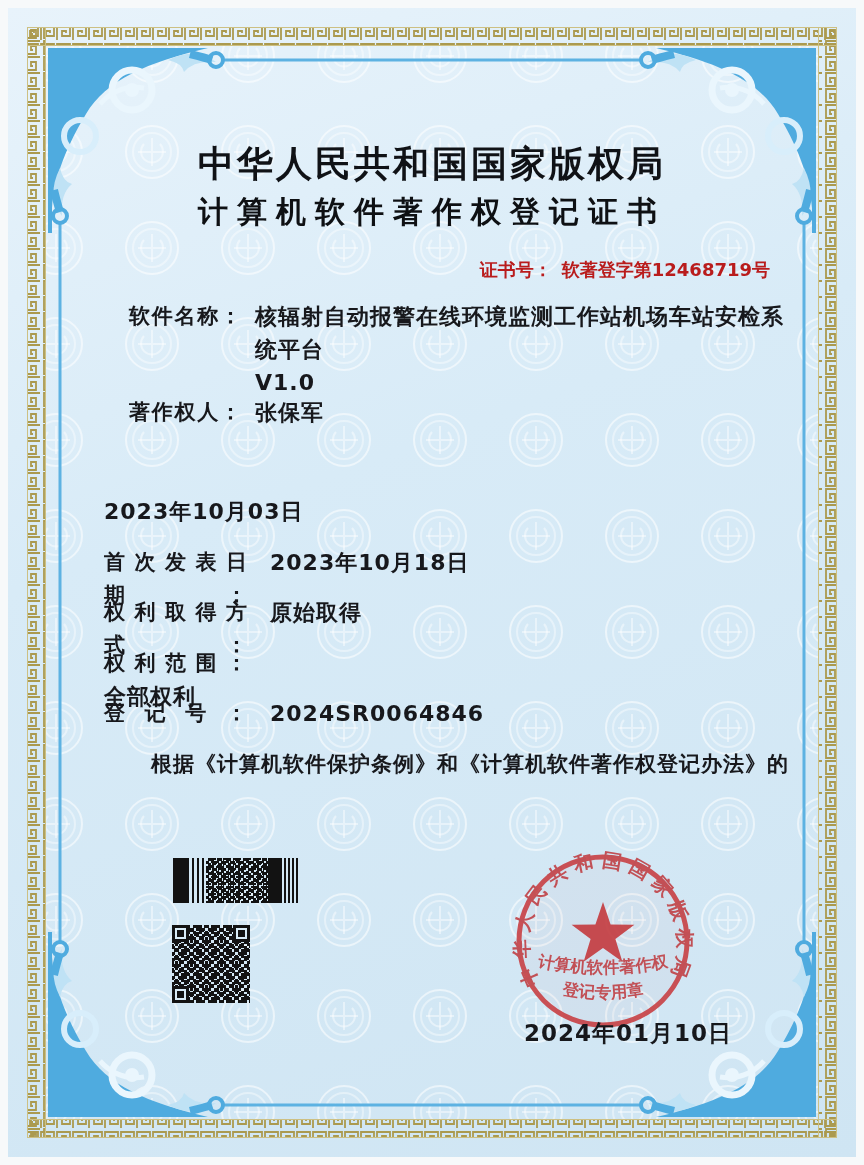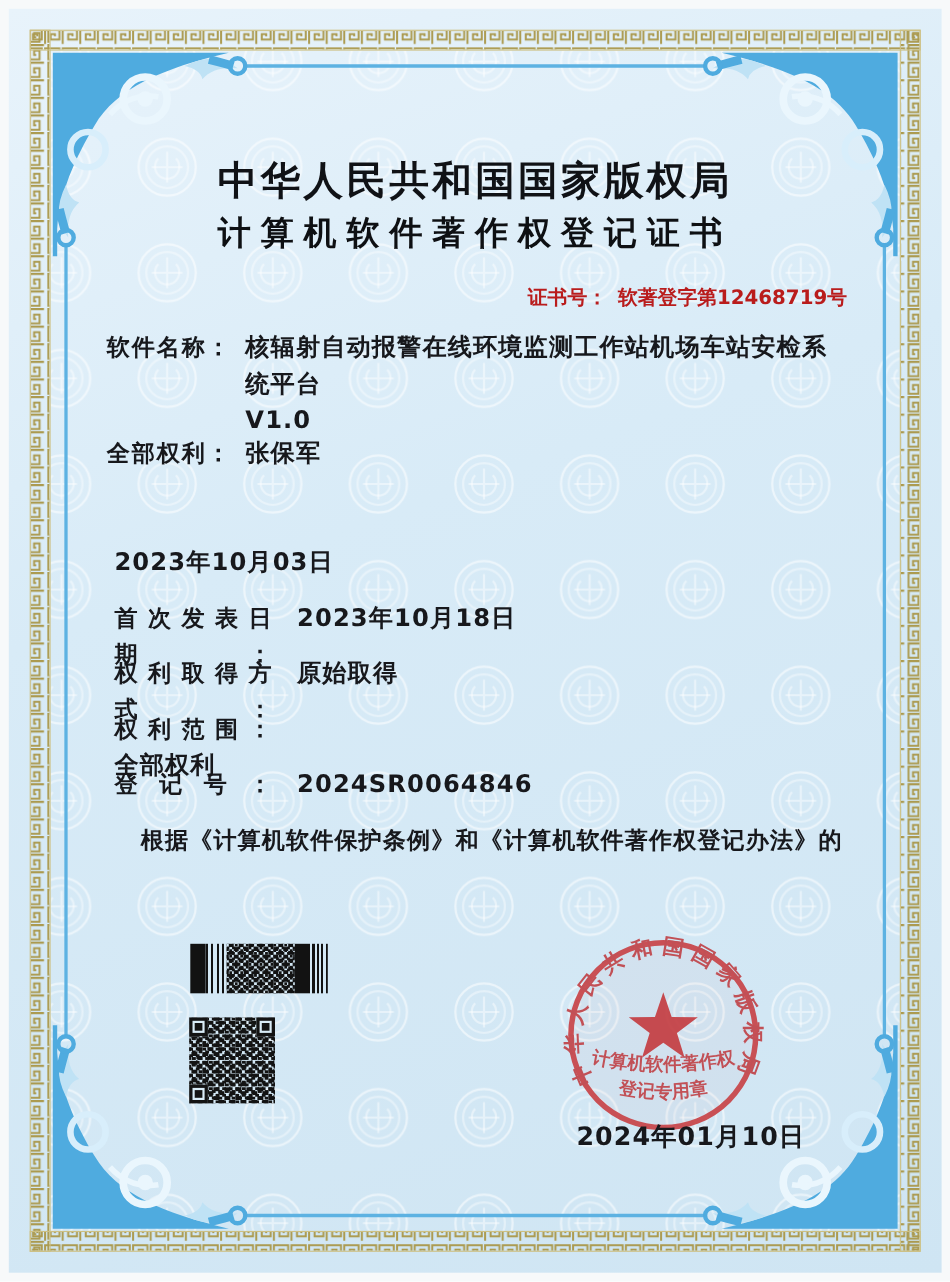--- a/index.html
+++ b/index.html
@@ -16,27 +16,27 @@
              font-size:36px;letter-spacing:3px;color:#101216;}
   .cert-title{position:absolute;top:192px;left:0;width:100%;text-align:center;
               font-family:"DejaVu Serif","Liberation Serif",serif;font-weight:bold;
               font-size:30px;letter-spacing:9px;color:#0e1013;}
   .certno{position:absolute;top:258px;right:94px;font-size:18px;font-weight:bold;color:#b91c1c;}
   .certno .lbl{margin-right:10px;}
 
   .row{position:absolute;display:flex;align-items:flex-start;color:#17181c;font-weight:bold;}
   .flabel{display:inline-block;font-size:21px;text-align:justify;text-align-last:justify;
           -moz-text-align-last:justify;line-height:33px;flex:0 0 auto;}
-  .w-narrow{width:112px;margin-right:14px;}
+  .w-narrow{width:112px;margin-right:14px;margin-left:32px;}
   .w-wide{width:143px;margin-right:23px;}
   .fvalue{font-size:22px;line-height:33px;letter-spacing:1px;white-space:pre-line;}
 
   .stmt{position:absolute;left:95px;width:694px;font-size:21px;font-weight:bold;
         letter-spacing:1px;color:#17181c;white-space:nowrap;}
-  .stmt.indent{text-indent:33px;}
+  .stmt.indent{text-indent:33px;text-align:right;}
 
   
   .barcode{position:absolute;left:173px;top:858px;width:125px;height:45px;display:flex;}
   .barcode .b-thick{width:14px;background:#121212;}
   .barcode .b-thin{width:19px;background:repeating-linear-gradient(90deg,#121212 0 2px,rgba(0,0,0,0) 2px 5px);}
   .barcode .b-noise{flex:1;
       background:
         repeating-conic-gradient(#121212 0% 25%, rgba(0,0,0,0) 0% 50%) 0 0/5px 5px,
         repeating-conic-gradient(#121212 0% 25%, rgba(0,0,0,0) 0% 50%) 2px 3px/9px 7px;}
   .barcode .b-thick2{width:12px;background:#121212;}
@@ -129,21 +129,21 @@
     </div>
 
     <div class="row" style="top:300px;left:97px;">
       <span class="flabel w-narrow">软件名称：</span>
       <span class="fvalue">核辐射自动报警在线环境监测工作站机场车站安检系
 统平台
 V1.0</span>
     </div>
 
     <div class="row" style="top:396px;left:97px;">
-      <span class="flabel w-narrow">全部权利：</span>
+      <span class="flabel w-narrow">著作权人：</span>
       <span class="fvalue">张保军</span>
     </div>
 
     <div class="row" style="top:495px;left:104px;">
       <span class="fvalue">2023年10月03日</span>
     </div>
 
     <div class="row" style="top:546px;left:104px;">
       <span class="flabel w-wide">首次发表日期：</span>
       <span class="fvalue">2023年10月18日</span>

